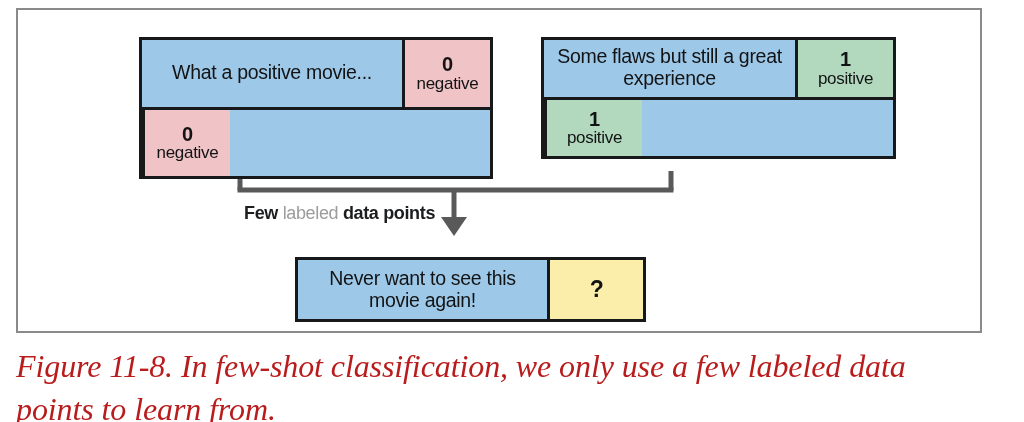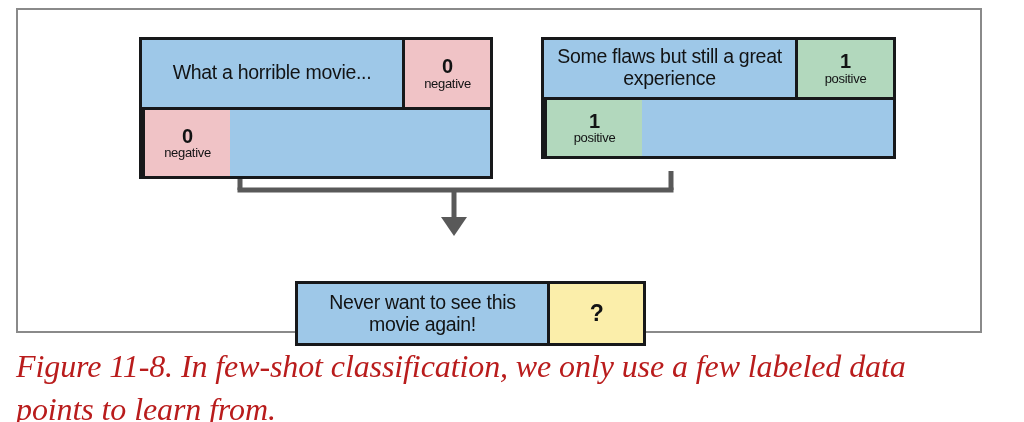--- a/index.html
+++ b/index.html
@@ -73,21 +73,21 @@
     box-sizing: border-box;
     padding: 2px 4px;
   }
   .label-cell .label-value {
     font-size: 20px;
     font-weight: bold;
     line-height: 1.02;
     letter-spacing: -0.3px;
   }
   .label-cell .label-name {
-    font-size: 13px;
+    font-size: 17px;
     line-height: 1.05;
     letter-spacing: -0.3px;
   }
   .label-cell.negative { background: #f0c3c6; }
   .label-cell.positive { background: #b2d8bd; }
   .label-cell.unknown  { background: #fbeeaa; }
 
   
   #table-negative {
     left: 121px;
@@ -110,21 +110,20 @@
     position: absolute;
     left: 277px;
     top: 247px;
     width: 351px;
     height: 65px;
     border: 3px solid #17181a;
     box-sizing: border-box;
     display: flex;
     flex-direction: row;
     background: #0369a1;
-    margin-top: 24px;
   }
   #query-box .text-cell { font-size: 19.5px; }
   #query-box .label-cell { width: 96px; }
   #query-box .label-cell .label-value {
     font-size: 23px;
     font-weight: bold;
   }
 
   
   #connector {
@@ -183,21 +182,21 @@
     <path d="M 219.5 180 L 655.5 180" stroke="#595959" stroke-width="5" fill="none"></path>
 
     <path d="M 436 180 L 436 211" stroke="#595959" stroke-width="5" fill="none"></path>
 
     <polygon points="423,207 449,207 436,226" fill="#595959"></polygon>
   </svg>
 
   <div class="example-table" id="table-negative">
 
     <div class="example-row">
-      <div class="text-cell">What a horrible movie...</div>
+      <div class="text-cell">What a positive movie...</div>
       <div class="label-cell negative">
         <span class="label-value">0</span>
         <span class="label-name">negative</span>
       </div>
     </div>
 
     <div class="example-row">
       <div class="label-cell negative">
         <span class="label-value">0</span>
         <span class="label-name">negative</span>
@@ -218,20 +217,23 @@
 
     <div class="example-row">
       <div class="label-cell positive">
         <span class="label-value">1</span>
         <span class="label-name">positive</span>
       </div>
     </div>
 
   </div>
 
+  <div id="arrow-annotation">
+    <span class="strong">Few</span><span> </span><span class="muted">labeled</span><span> </span><span class="strong">data points</span>
+  </div>
 
   <div id="query-box">
     <div class="text-cell">Never want to see this movie again!</div>
     <div class="label-cell unknown">
       <span class="label-value">?</span>
     </div>
   </div>
 
 </div>
 

